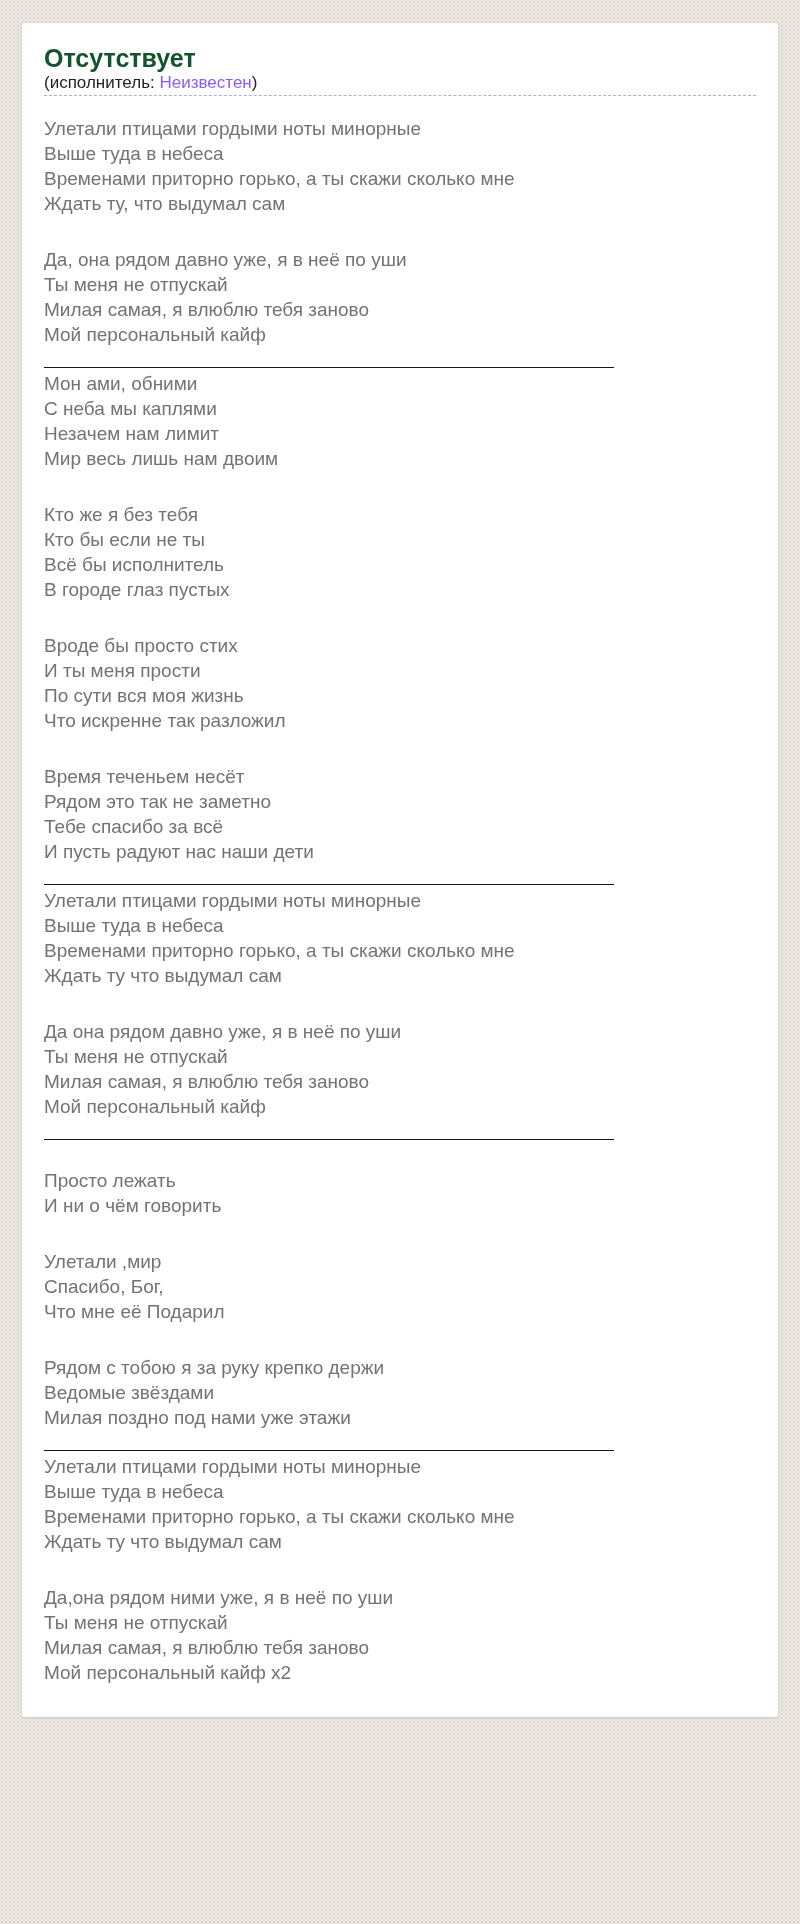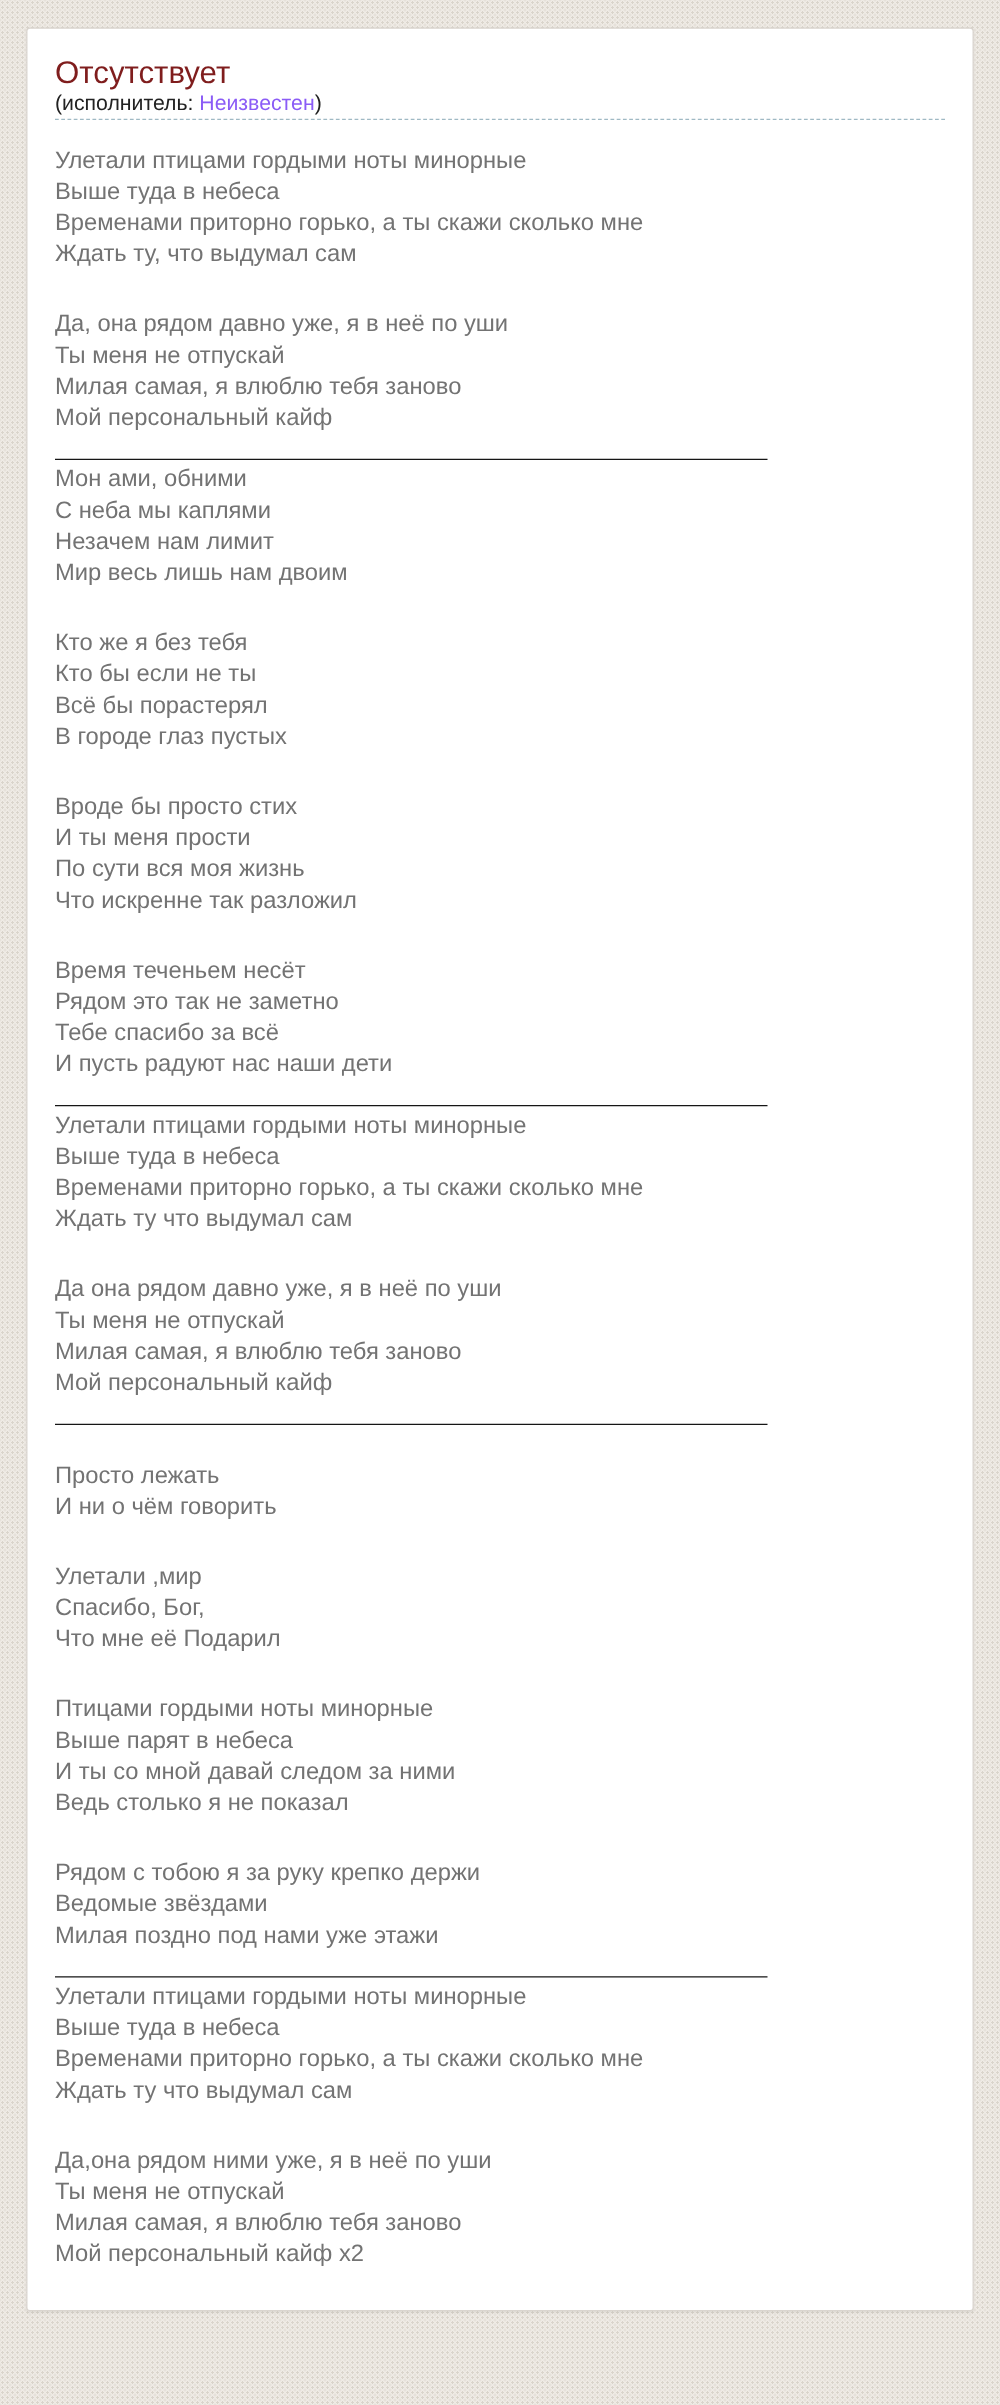--- a/index.html
+++ b/index.html
@@ -25,22 +25,22 @@
     padding: 20px 22px 32px 22px;
   }
   .header {
     border-bottom: 1px dashed #9fb9c4;
     padding-bottom: 2px;
   }
   .title {
     margin: 0;
     font-size: 25px;
     line-height: 30px;
-    font-weight: normal;
-    color: #7f1d1d;
+    font-weight: bold;
+    color: #14532d;
   }
   .artist-line {
     font-size: 17px;
     line-height: 20px;
     color: #222222;
   }
   .artist-link {
     color: #8b5cf6;
     text-decoration: none;
     cursor: pointer;
@@ -85,21 +85,21 @@
       <div class="separator"></div>
       <div class="stanza mb">
         <div class="line">Мон ами, обними</div>
         <div class="line">С неба мы каплями</div>
         <div class="line">Незачем нам лимит</div>
         <div class="line">Мир весь лишь нам двоим</div>
       </div>
       <div class="stanza mb">
         <div class="line">Кто же я без тебя</div>
         <div class="line">Кто бы если не ты</div>
-        <div class="line">Всё бы порастерял</div>
+        <div class="line">Всё бы исполнитель</div>
         <div class="line">В городе глаз пустых</div>
       </div>
       <div class="stanza mb">
         <div class="line">Вроде бы просто стих</div>
         <div class="line">И ты меня прости</div>
         <div class="line">По сути вся моя жизнь</div>
         <div class="line">Что искренне так разложил</div>
       </div>
       <div class="stanza">
         <div class="line">Время теченьем несёт</div>
@@ -124,26 +124,20 @@
       <div class="spacer"></div>
       <div class="stanza mb">
         <div class="line">Просто лежать</div>
         <div class="line">И ни о чём говорить</div>
       </div>
       <div class="stanza mb">
         <div class="line">Улетали ,мир</div>
         <div class="line">Спасибо, Бог,</div>
         <div class="line">Что мне её Подарил</div>
       </div>
-      <div class="stanza mb">
-        <div class="line">Птицами гордыми ноты минорные</div>
-        <div class="line">Выше парят в небеса</div>
-        <div class="line">И ты со мной давай следом за ними</div>
-        <div class="line">Ведь столько я не показал</div>
-      </div>
       <div class="stanza">
         <div class="line">Рядом с тобою я за руку крепко держи</div>
         <div class="line">Ведомые звёздами</div>
         <div class="line">Милая поздно под нами уже этажи</div>
       </div>
       <div class="separator"></div>
       <div class="stanza mb">
         <div class="line">Улетали птицами гордыми ноты минорные</div>
         <div class="line">Выше туда в небеса</div>
         <div class="line">Временами приторно горько, а ты скажи сколько мне</div>

